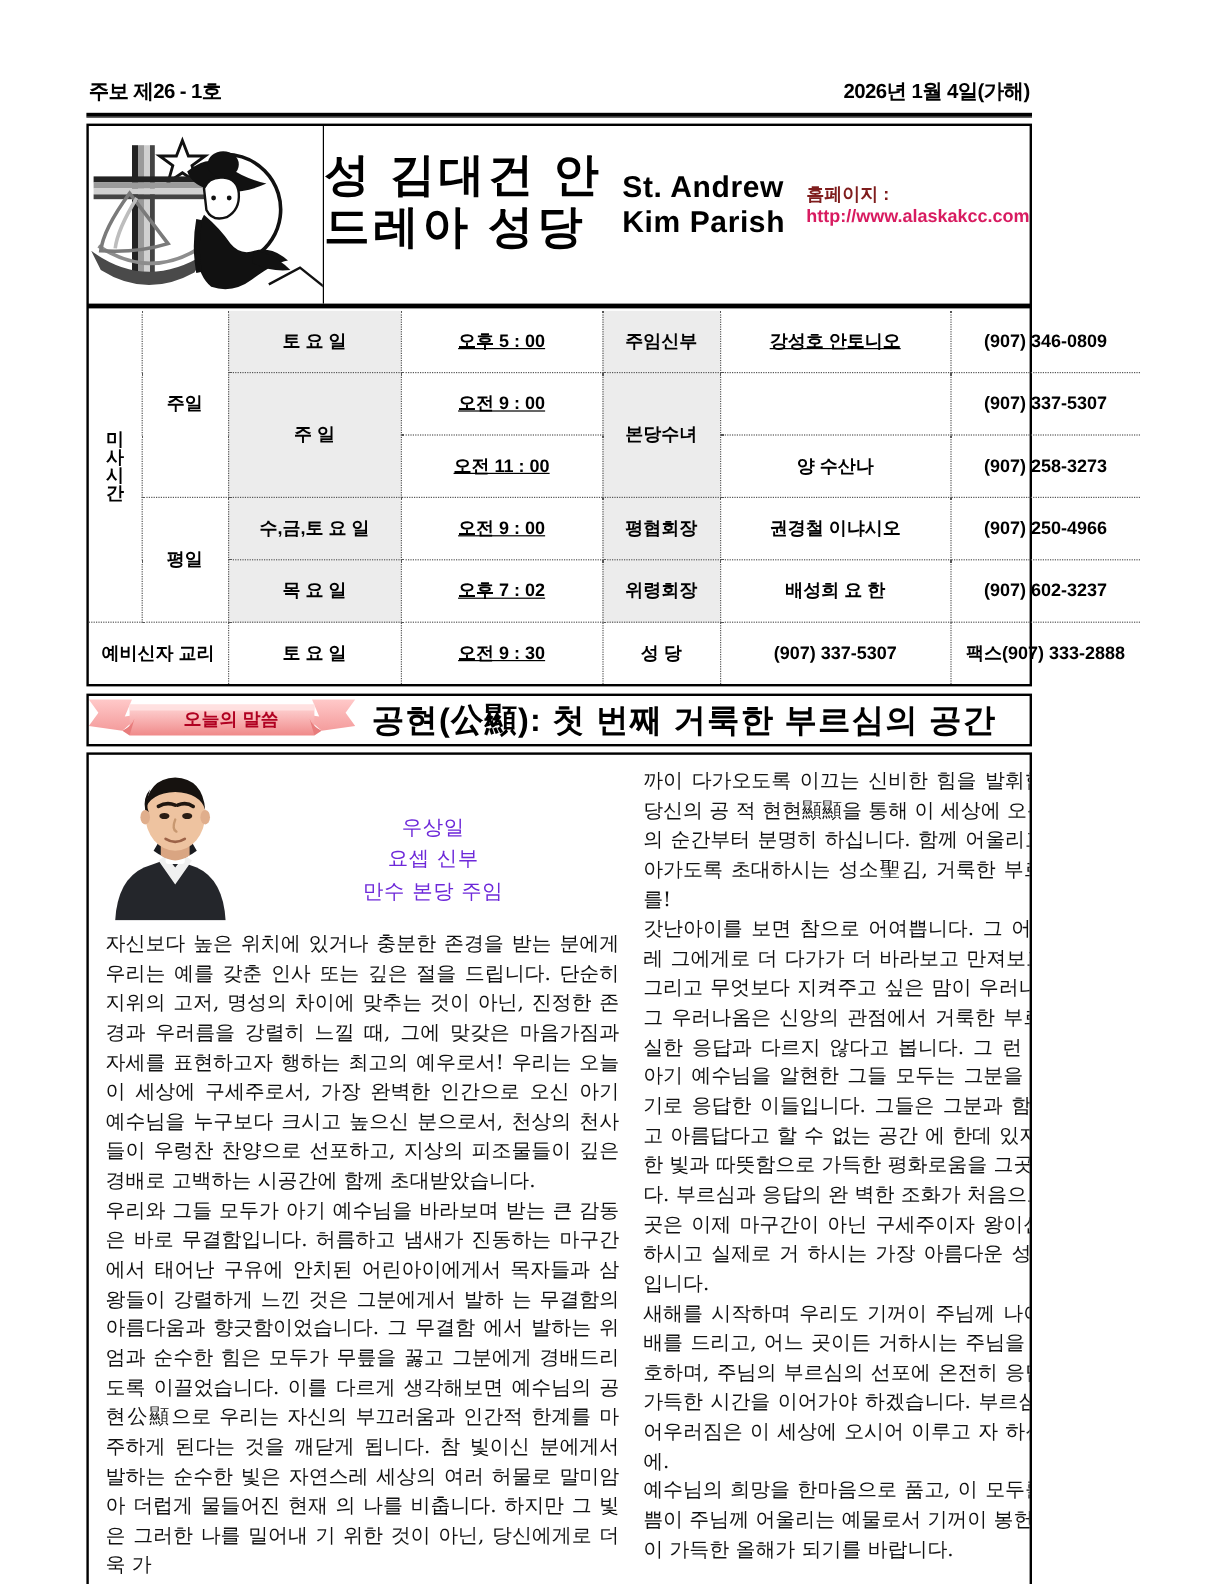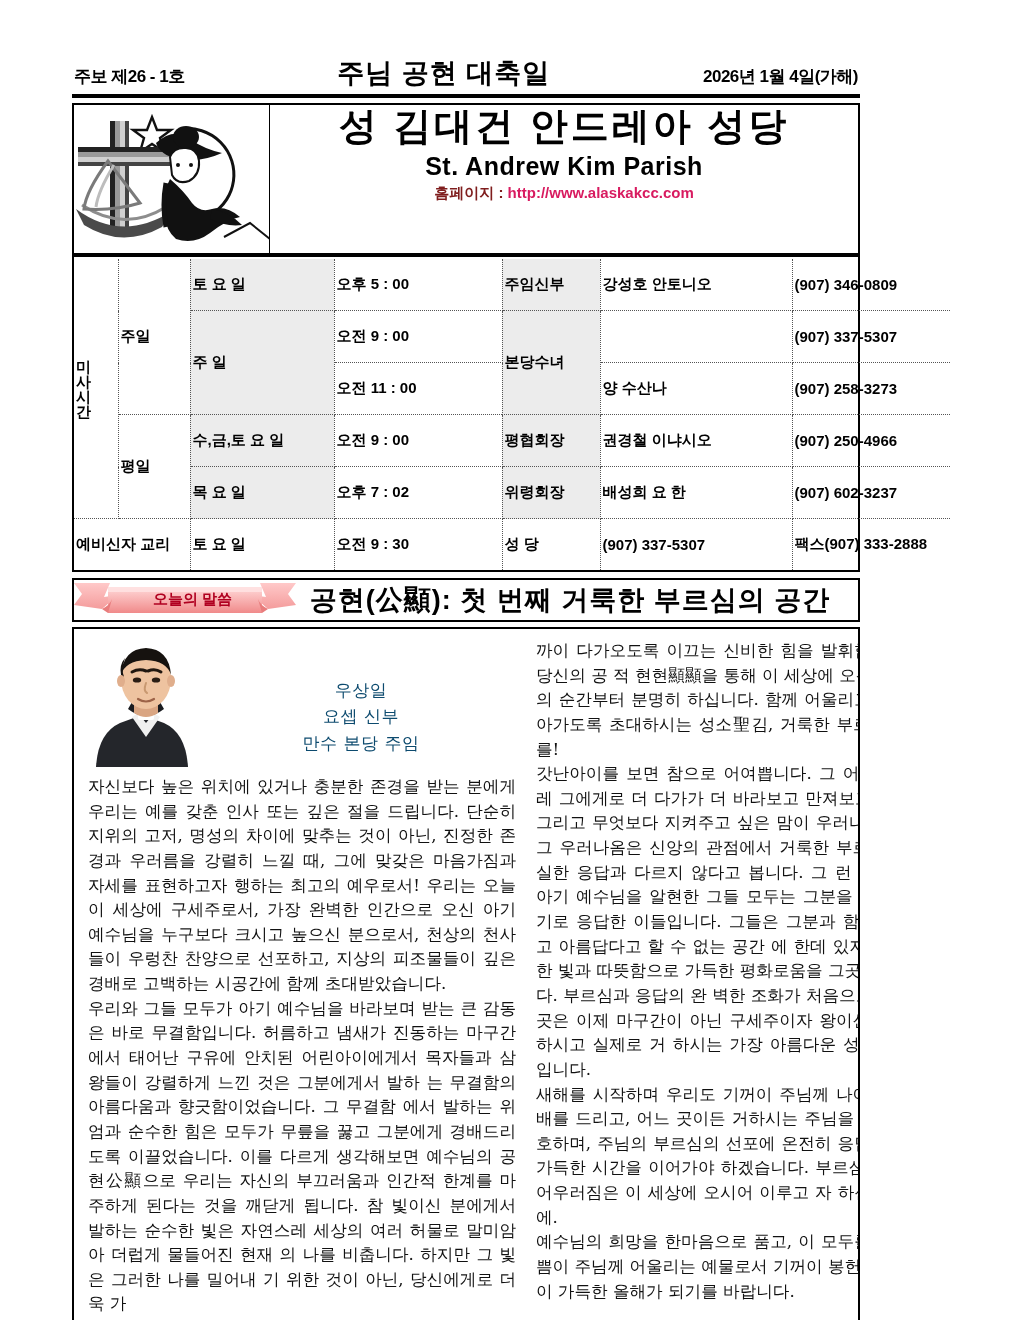--- a/index.html
+++ b/index.html
@@ -67,21 +67,21 @@
     width: 196px;
     border-right: 1px solid #000;
     position: relative;
     flex: none;
     overflow: hidden;
   }
   .logo-cell svg { display: block; }
   .title-cell {
     flex: 1 1 auto;
     display: flex;
-    flex-direction: column;
+    flex-direction: row;
     align-items: center;
     padding-bottom: 20px;
   }
   .parish-kr {
     font-size: 38px;
     font-weight: 700;
     letter-spacing: 3px;
     line-height: 1.15;
   }
   .parish-en {
@@ -107,33 +107,33 @@
   
   table.sched {
     width: 100%;
     border-collapse: collapse;
     margin-top: 2px;
     table-layout: fixed;
     font-weight: 700;
   }
   table.sched td {
     border: 1px dotted #333;
-    text-align: left;
+    text-align: center;
     vertical-align: middle;
     font-size: 15px;
     height: 23px;
     padding: 16px 2px;
     white-space: nowrap;
   }
   table.sched td.shade { background: #ececec; }
   table.sched td.lbl-v {
     font-size: 15px;
     line-height: 1.0;
   }
-  .u { }
+  .u { text-decoration: underline; }
   .tbl-wrap {
     border: 2px solid #000;
     border-top: 2px solid #000;
     margin-top: 0px;
   }
   .tbl-wrap table.sched td { border-color: #555; }
   .tbl-wrap table.sched tr td:first-child { border-left: none; }
   .tbl-wrap table.sched tr td:last-child { border-right: none; }
   .tbl-wrap table.sched tr:first-child td { border-top: none; }
   .tbl-wrap table.sched tr:last-child td { border-bottom: none; margin-top: 29px; }
@@ -205,21 +205,21 @@
     position: relative;
     overflow: hidden;
   }
   .author-lines {
     flex: 1 1 auto;
     text-align: center;
     font-family: "DejaVu Serif", serif;
     font-size: 17px;
     line-height: 1.55;
     padding-top: 38px;
-    color: #0c4a6e;
+    color: #6d28d9;
     letter-spacing: 0.5px;
   }
   p.body {
     font-family: "DejaVu Serif", serif;
     font-size: 16.6px;
     line-height: 1.485;
     text-align: justify;
     text-justify: inter-character;
     margin: 0;
     color: #111;
@@ -227,21 +227,20 @@
   }
   .col.right p.body:first-child { margin-top: 0; }
 </style>
 </head>
 <body>
 
 <div class="page">
 
   <div class="topbar">
     <div class="issue">주보 제26 - 1호</div>
-    <div class="feast">주님 공현 대축일</div>
     <div class="date">2026년 1월 4일(가해)</div>
   </div>
   <div class="double-rule"></div>
 
   <div class="masthead">
     <div class="logo-cell">
       <svg width="196" height="148" viewBox="0 0 196 148">
 
         <path d="M108 24 A46 46 0 1 1 96 112" fill="none" stroke="#111" stroke-width="3"></path>
 

